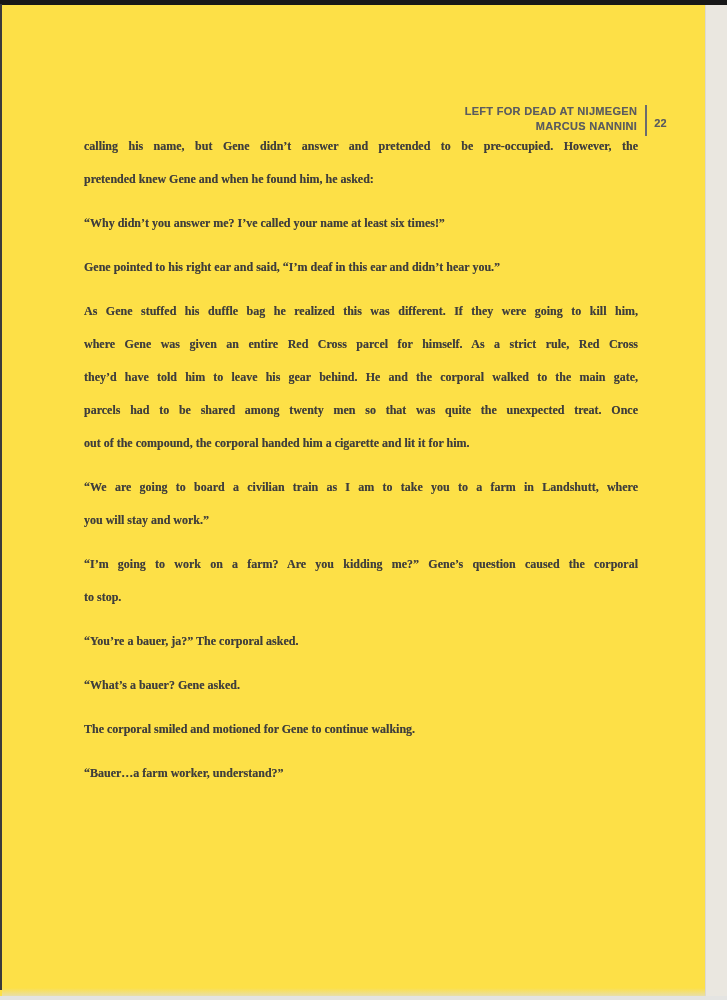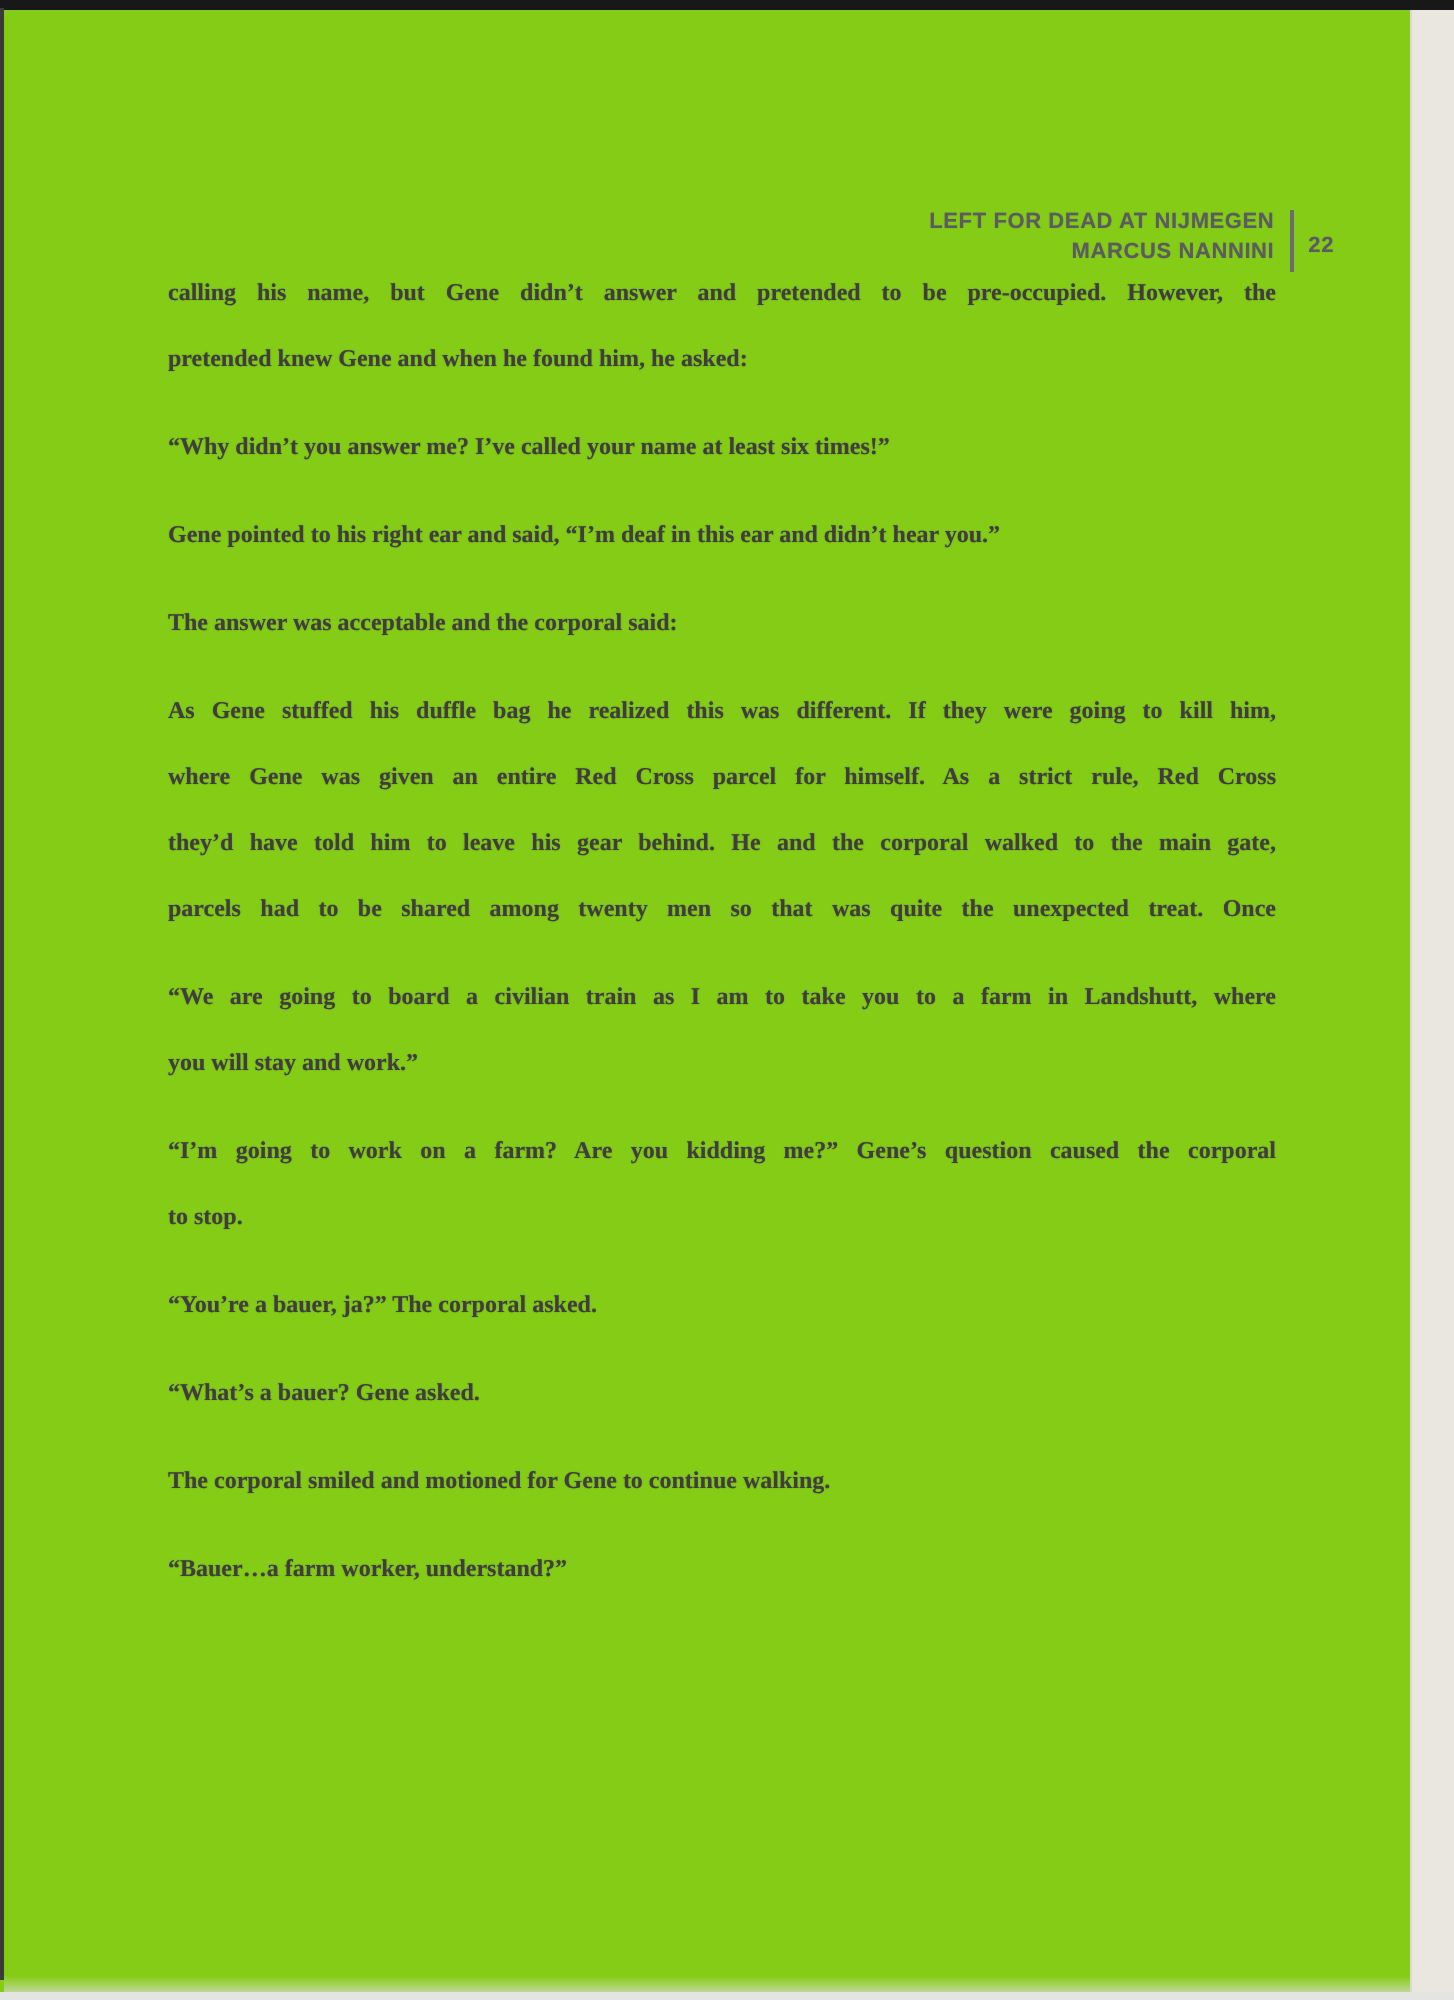--- a/index.html
+++ b/index.html
@@ -1,19 +1,19 @@
 <!DOCTYPE html>
 <html><head>
 <meta charset="utf-8">
 <style>
   html,body{margin:0;padding:0;background:#cfcfcf;}
   .page{
     position:relative;
     width:727px;height:1000px;
-    background:#84cc16;
+    background:#fde047;
     overflow:hidden;
     font-family:"Liberation Serif", serif;
   }
   
   .top-edge{position:absolute;top:0;left:0;right:0;height:5px;background:#181818;}
   .left-edge{position:absolute;top:4px;left:0;width:2px;height:986px;background:#3a3a3a;}
   .right-strip{position:absolute;top:5px;right:0;width:21px;bottom:0;background:#eae7e0;border-left:1px solid #dcd9d1;}
   .bottom-edge{position:absolute;bottom:0;left:0;right:0;height:4px;background:#e4e4e2;}
   .page-shade{position:absolute;bottom:4px;left:2px;right:22px;height:8px;
     background:linear-gradient(to bottom, rgba(246,246,244,0), rgba(222,222,220,.65));}
@@ -68,27 +68,25 @@
         <div class="line j">calling his name, but Gene didn’t answer and pretended to be pre-occupied. However, the</div>
         <div class="line">pretended knew Gene and when he found him, he asked:</div>
       </div>
       <div class="para">
         <div class="line">“Why didn’t you answer me? I’ve called your name at least six times!”</div>
       </div>
       <div class="para">
         <div class="line">Gene pointed to his right ear and said, “I’m deaf in this ear and didn’t hear you.”</div>
       </div>
       <div class="para">
-        <div class="line">The answer was acceptable and the corporal said:</div>
-      </div>
-      <div class="para">
         <div class="line j">As Gene stuffed his duffle bag he realized this was different. If they were going to kill him,</div>
         <div class="line j">where Gene was given an entire Red Cross parcel for himself. As a strict rule, Red Cross</div>
         <div class="line j">they’d have told him to leave his gear behind. He and the corporal walked to the main gate,</div>
         <div class="line j">parcels had to be shared among twenty men so that was quite the unexpected treat. Once</div>
+        <div class="line">out of the compound, the corporal handed him a cigarette and lit it for him.</div>
       </div>
       <div class="para">
         <div class="line j">“We are going to board a civilian train as I am to take you to a farm in Landshutt, where</div>
         <div class="line">you will stay and work.”</div>
       </div>
       <div class="para">
         <div class="line j">“I’m going to work on a farm? Are you kidding me?” Gene’s question caused the corporal</div>
         <div class="line">to stop.</div>
       </div>
       <div class="para">

